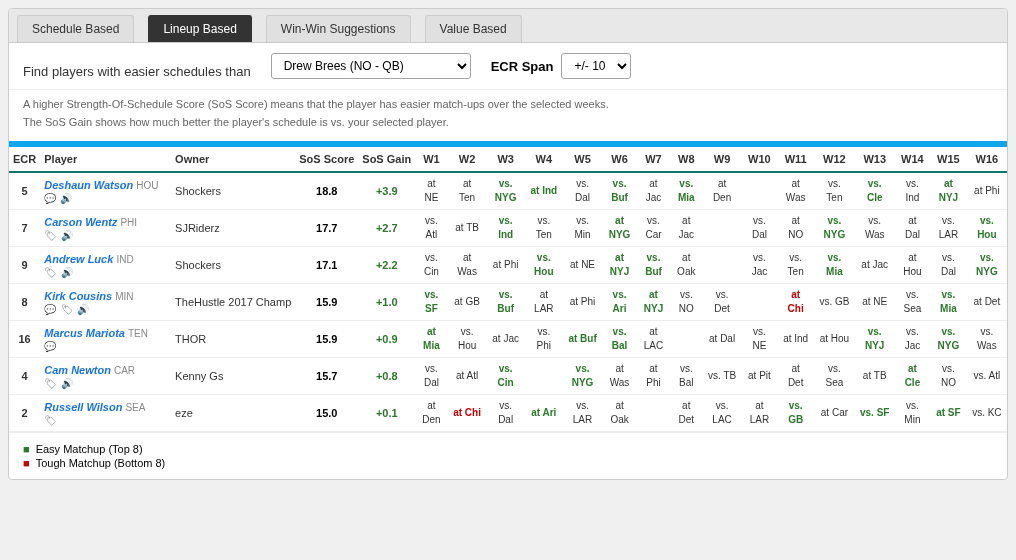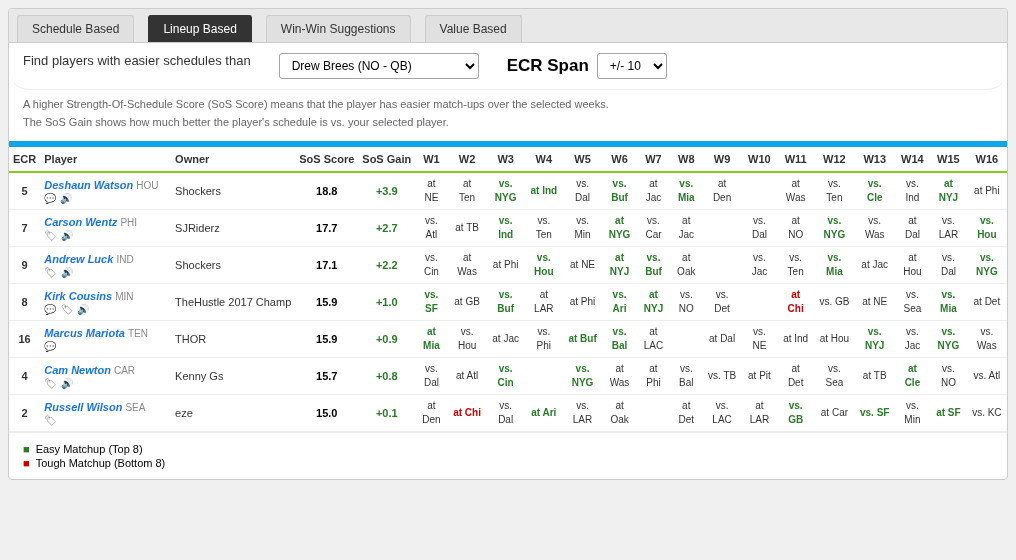--- a/index.html
+++ b/index.html
@@ -6,34 +6,34 @@
     body { font-family: Arial, sans-serif; font-size: 12px; background: #f0f0f0; width: 1016px; min-height: 560px; }
     
     .container { background: #fff; border: 1px solid #ccc; margin: 8px; border-radius: 4px; overflow: hidden; }
     
     
     .tab-bar { display: flex; background: #e8e8e8; border-bottom: 1px solid #ccc; padding: 6px 8px 0; gap: 14px; }
     .tab { padding: 6px 14px; border: 1px solid #ccc; border-bottom: none; border-radius: 3px 3px 0 0; cursor: pointer; font-size: 12px; background: #e0e0e0; color: #333; }
     .tab.active { background: #333; color: #fff; border-color: #333; }
     
     
-    .filter-row { display: flex; align-items: flex-start; padding: 10px 14px; gap: 28px; border-bottom: 1px solid #eee; border-radius: 20px; }
+    .filter-row { display: flex; align-items: flex-end; padding: 10px 14px; gap: 20px; border-bottom: 1px solid #eee; }
     .filter-label { font-size: 13px; color: #333; white-space: nowrap; }
     .filter-select { border: 1px solid #a3a3a3; border-radius: 3px; padding: 4px 8px; font-size: 12px; background: #fff; cursor: pointer; }
     .filter-select.player-select { min-width: 200px; }
     .ecr-span-group, .week-span-group { display: flex; align-items: center; gap: 8px; }
-    .section-label { font-weight: bold; font-size: 17px; }
+    .section-label { font-weight: bold; font-size: 13px; }
     
     
     .info-text { padding: 6px 14px 10px; color: #666; font-size: 11px; line-height: 1.6; border-bottom: 6px solid #0ea5e9; }
     
     
     .table-wrapper { overflow-x: auto; }
     table { width: 100%; border-collapse: collapse; font-size: 11px; }
-    thead th { padding: 6px 4px; text-align: left; font-weight: bold; color: #333; border-bottom: 2px solid #84cc16; white-space: nowrap; }
+    thead th { padding: 6px 4px; text-align: left; font-weight: bold; color: #333; border-bottom: 2px solid #0f766e; white-space: nowrap; }
     thead th.center { text-align: center; }
     tbody tr { border-bottom: 1px solid #eee; }
     tbody td { padding: 4px 4px; vertical-align: middle; white-space: nowrap; }
     tbody td.center { text-align: center; }
     
     .ecr-num { font-weight: bold; color: #333; }
     .player-name { color: #1a73e8; font-weight: bold; cursor: pointer; font-style: italic; }
     .team-abbr { color: #888; font-size: 10px; }
     .owner-name { color: #333; }
     .sos-score { font-weight: bold; }

